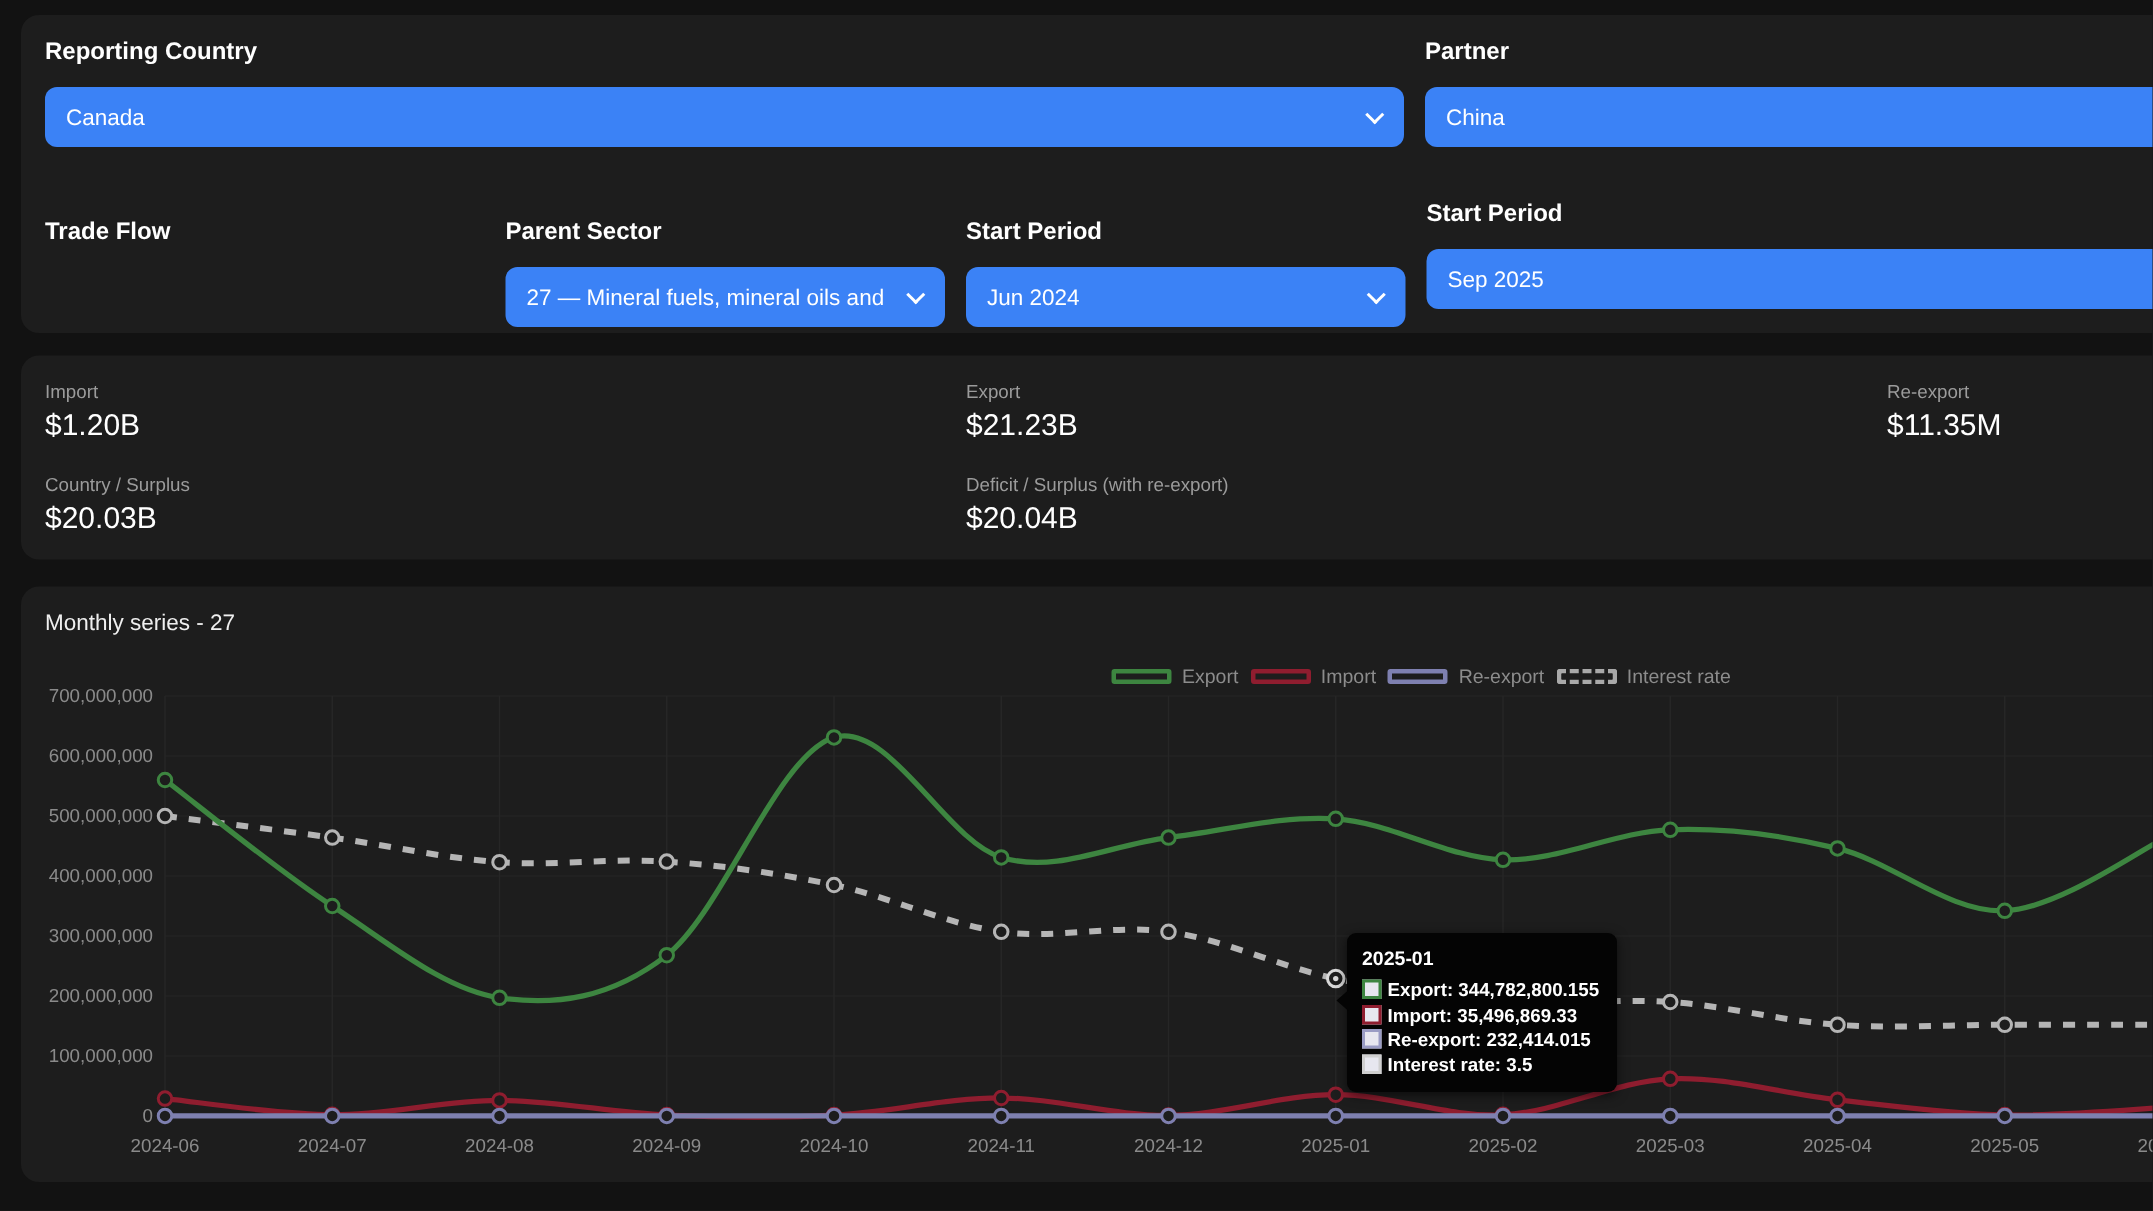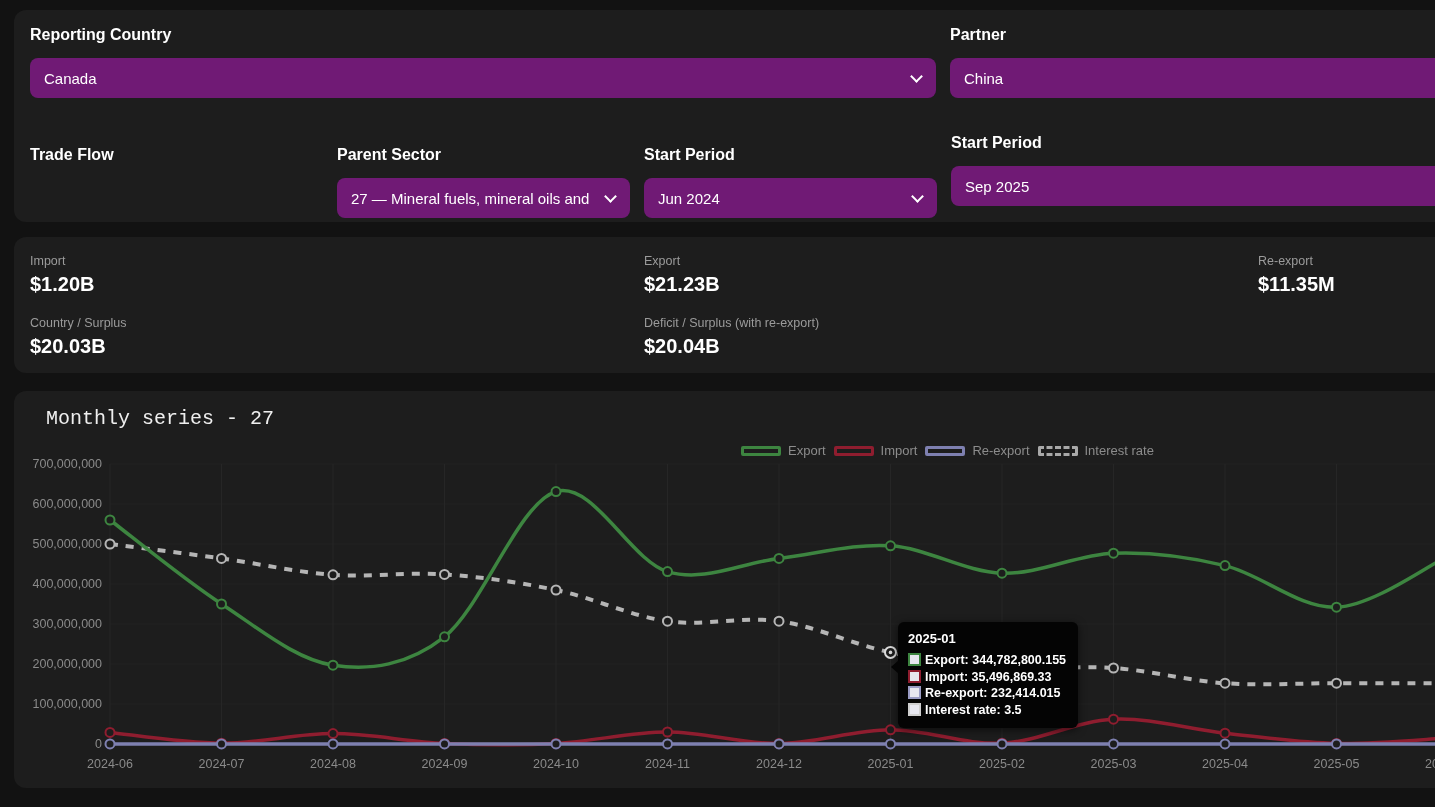--- a/index.html
+++ b/index.html
@@ -23,36 +23,36 @@
   .frow2 { margin-top: 36px; }
   .field { display: flex; flex-direction: column; }
   .f-w906 { width: 906px; }
   .f-w293 { width: 293px; margin-top: 12px; }
   .f-flex { flex: 1; }
   .flabel { font-size: 16px; font-weight: 700; color: #fff; margin-bottom: 14px; line-height: 18px; }
   .selwrap { position: relative; }
   select {
     appearance: none; -webkit-appearance: none; -moz-appearance: none;
     width: 100%; height: 40px; border: none; border-radius: 8px;
-    background: #701a75; color: #fff; font-family: "Liberation Sans", sans-serif;
+    background: #3b82f6; color: #fff; font-family: "Liberation Sans", sans-serif;
     font-size: 15px; padding: 0 34px 0 14px; outline: none;
   }
   .chev {
     position: absolute; right: 15px; top: 14px; width: 9px; height: 9px;
     border-right: 2px solid #fff; border-bottom: 2px solid #fff;
     transform: rotate(45deg); pointer-events: none;
   }
 
   
   .stats-grid { display: grid; grid-template-columns: 614px 614px 1fr; row-gap: 19px; }
   .stat-label { font-size: 12.5px; color: #9b9b9b; line-height: 16px; margin-bottom: 3px; }
-  .stat-value { font-size: 20px; font-weight: 700; color: #fff; line-height: 24px; }
+  .stat-value { font-size: 20px; font-weight: 400; color: #fff; line-height: 24px; }
 
   
-  .chart-title { position: absolute; left: 32px; top: 16px; font-size: 20px; color: #efefef; z-index: 2; font-family: Liberation Mono, monospace; }
+  .chart-title { position: absolute; left: 16px; top: 16px; font-size: 15px; color: #efefef; z-index: 2; }
   .legend { position: absolute; left: 727px; top: 52px; display: flex; align-items: center; gap: 8px; z-index: 2; }
   .lg-item { display: flex; align-items: center; gap: 7px; cursor: pointer; }
   .lg-label { font-size: 13px; color: #8c8c8c; }
   .lg-sw { width: 40px; height: 10px; border-radius: 2px; }
   .sw-export-b   { border: 3px solid #3d8540; }
   .sw-import-b   { border: 3px solid #8f1d2f; }
   .sw-reexport-b { border: 3px solid #7e80b0; }
   .sw-interest-b { border: 3px dashed #a9a9a9; }
   #plot { position: absolute; left: 0; top: 0; }
 

